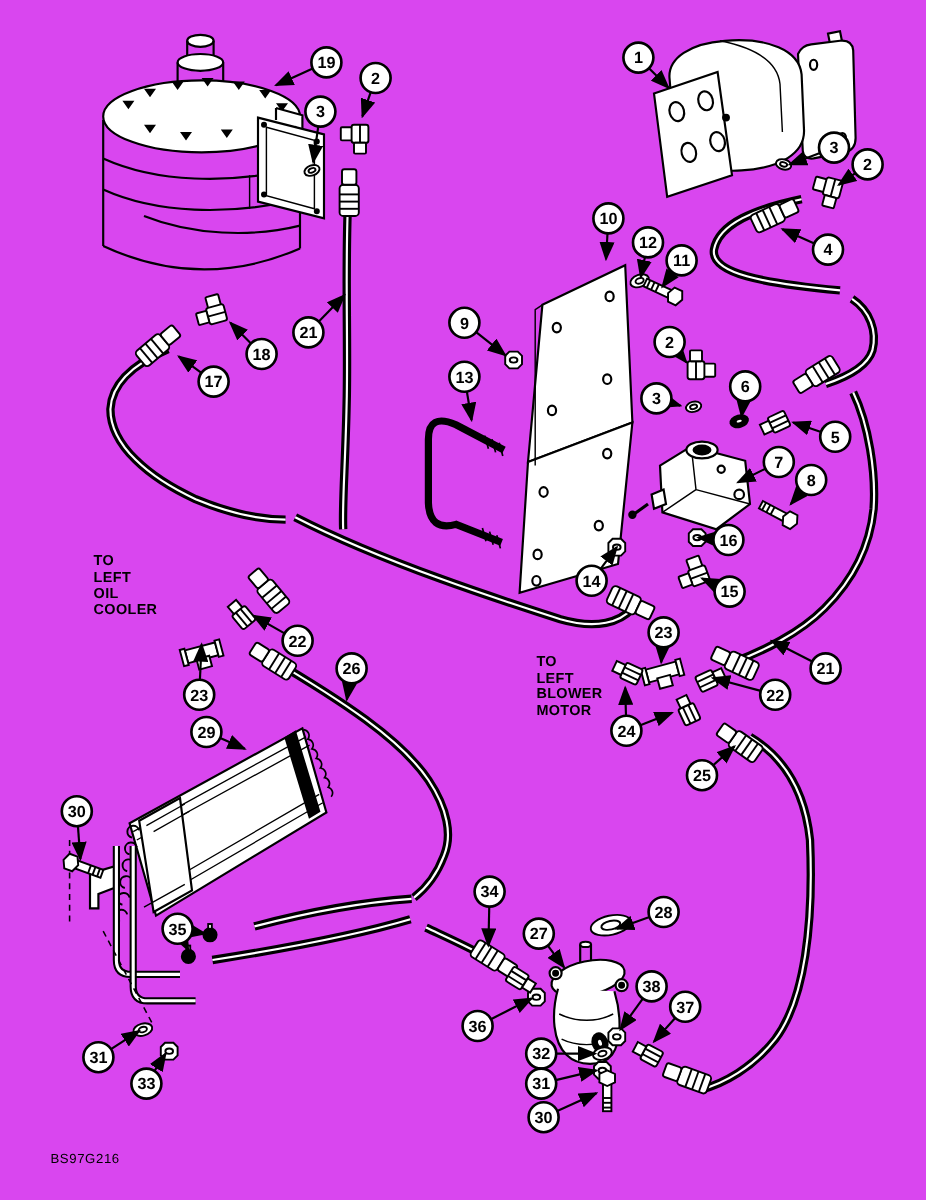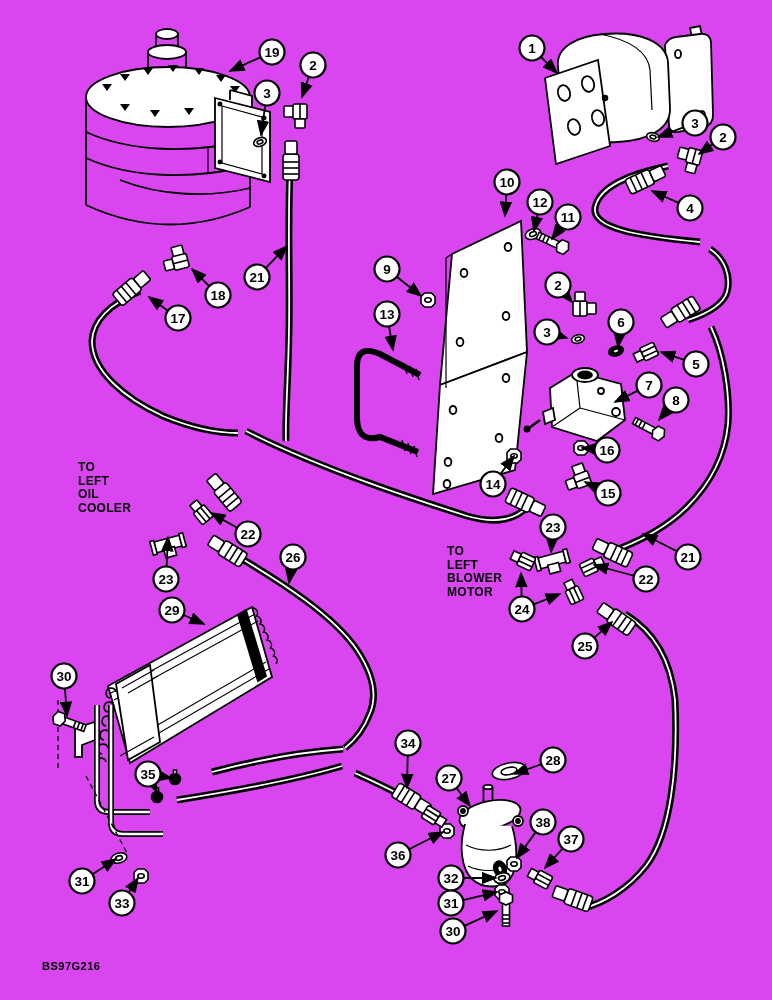--- a/index.html
+++ b/index.html
@@ -1,21 +1,21 @@
 <!DOCTYPE html>
 <html><head>
 <meta charset="utf-8">
 <style>
   html,body{margin:0;padding:0;background:#fff;}
   .canvas{position:relative;width:772px;height:1000px;background:#d946ef;overflow:hidden;
           font-family:"Liberation Sans",sans-serif;}
   svg{position:absolute;left:0;top:0;}
   .note{position:absolute;color:#000;font-weight:bold;font-size:12px;line-height:13.5px;
         white-space:pre-line;letter-spacing:.3px;}
-  .figcode{position:absolute;left:42px;top:960px;color:#000;font-weight:bold;font-size:11px;
+  .figcode{position:absolute;left:42px;top:960px;color:#000;font-weight:normal;font-size:11px;
            letter-spacing:.5px;text-align:center;}
   .callout-num{font-weight:bold;}
 </style>
 </head>
 <body>
 
 <div class="canvas">
 
   <svg id="diagram-svg" width="772" height="1000" viewBox="0 0 772 1000">
     <defs>

